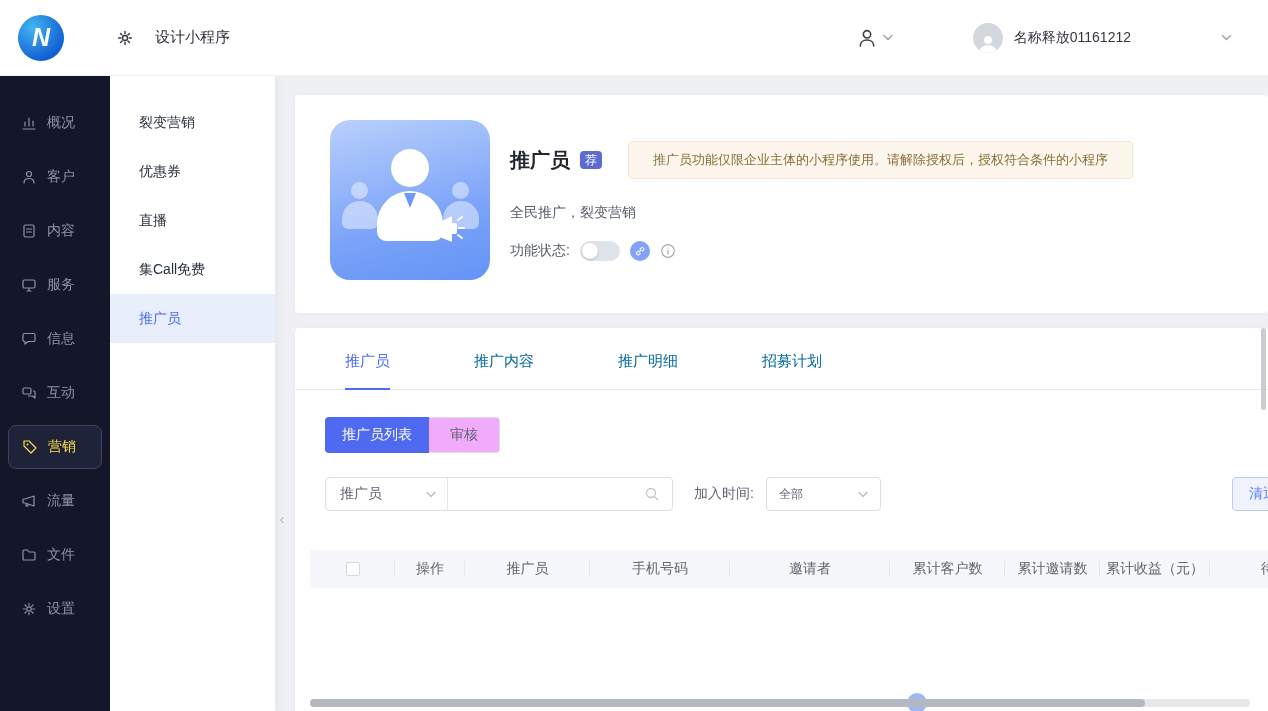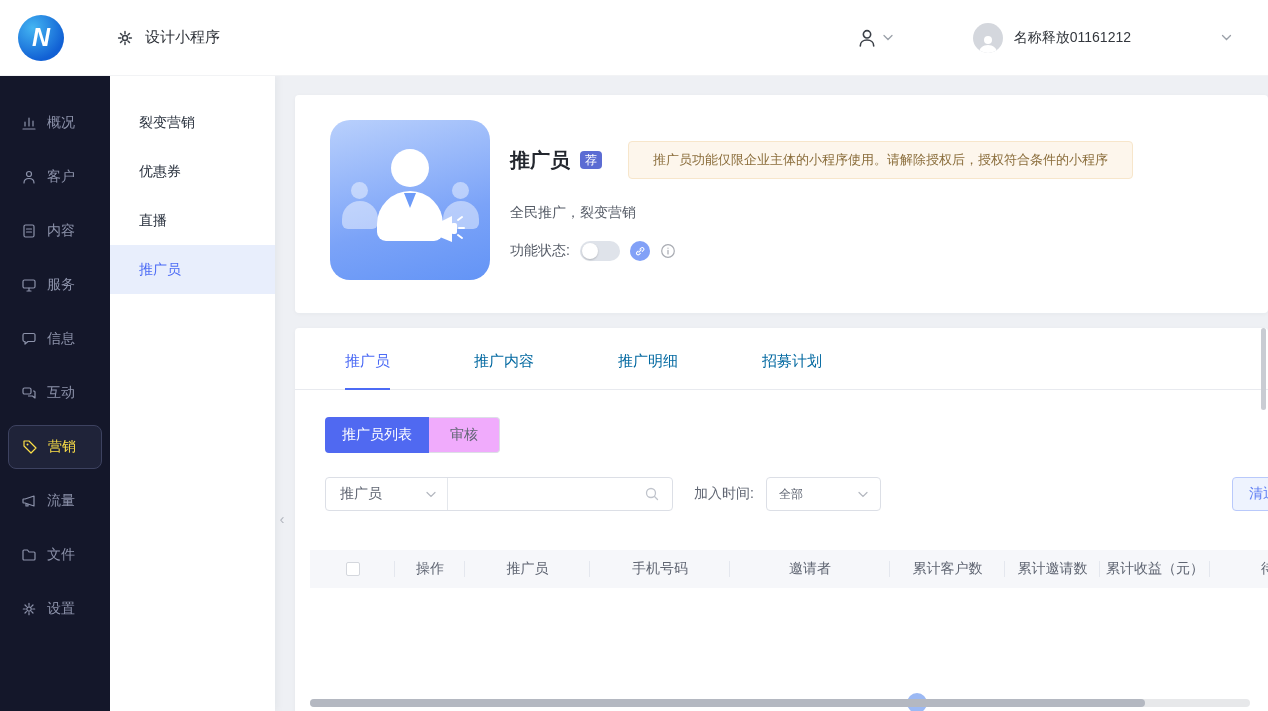--- a/index.html
+++ b/index.html
@@ -4,21 +4,21 @@
 <style>
   *{margin:0;padding:0;box-sizing:border-box}
   html,body{width:1268px;height:711px;overflow:hidden}
   body{font-family:"Liberation Sans","DejaVu Sans",sans-serif;background:#eef0f4;position:relative;color:#303133}
   svg{display:block}
 
   
   .topbar{position:absolute;left:0;top:0;width:1268px;height:76px;background:#fff;display:flex;align-items:center;padding-left:18px;z-index:9;border-bottom:1px solid #f2f3f5}
   .logo{width:46px;height:46px;border-radius:50%;background:radial-gradient(circle at 32% 28%,#43b5f2,#1160d4 72%);display:flex;align-items:center;justify-content:center;margin-right:52px;flex:none}
   .logo span{color:#fff;font-weight:bold;font-style:italic;font-size:25px}
-  .app-switcher{display:flex;align-items:center;gap:11px;font-size:15px;color:#2b2f36;cursor:pointer}
+  .app-switcher{display:flex;align-items:center;gap:21px;font-size:15px;color:#2b2f36;cursor:pointer}
   .sp{flex:1}
   .pmenu{display:flex;align-items:center;gap:5px;margin-right:80px;cursor:pointer}
   .umenu{display:flex;align-items:center;margin-right:36px;cursor:pointer}
   .avatar{width:30px;height:30px;border-radius:50%;background:#d4d7dd;display:flex;align-items:flex-end;justify-content:center;overflow:hidden;flex:none}
   .uname{font-size:14px;color:#33373d;margin-left:11px}
   .umenu .chev{margin-left:90px}
 
   
   .sidebar{position:absolute;left:0;top:76px;width:110px;height:635px;background:#14172a;padding-top:20px;z-index:3}
   .s-item{height:54px;display:flex;align-items:center;gap:10px;padding-left:21px;color:#8d93ab;font-size:14px;cursor:pointer}
@@ -235,20 +235,23 @@
 
 <nav class="submenu">
   <div class="m-item">
       <span>裂变营销</span>
     </div>
   <div class="m-item">
       <span>优惠券</span>
     </div>
   <div class="m-item">
       <span>直播</span>
+    </div>
+  <div class="m-item">
+      <span>集Call免费</span>
     </div>
   <div class="m-item active">
       <span>推广员</span>
     </div>
 </nav>
 
 <main class="main">
 
   <div class="collapse-handle">‹</div>
 

